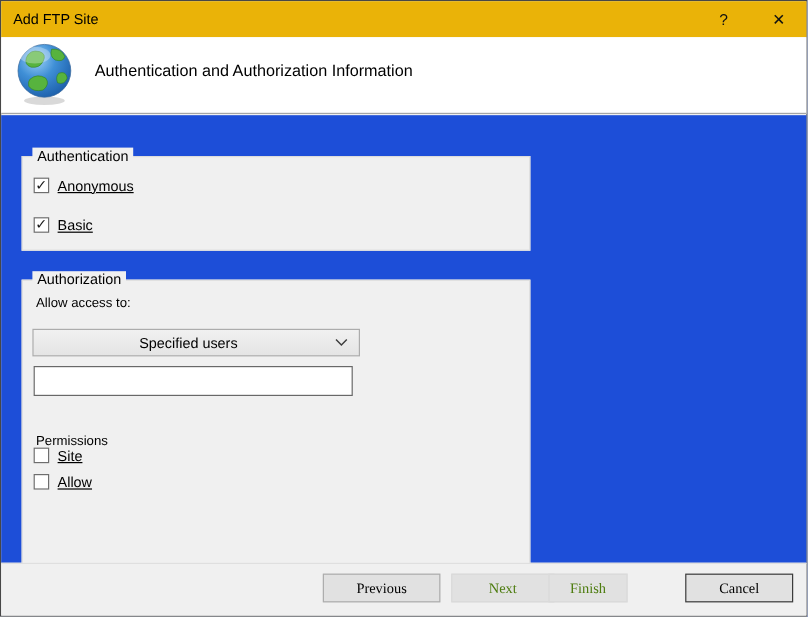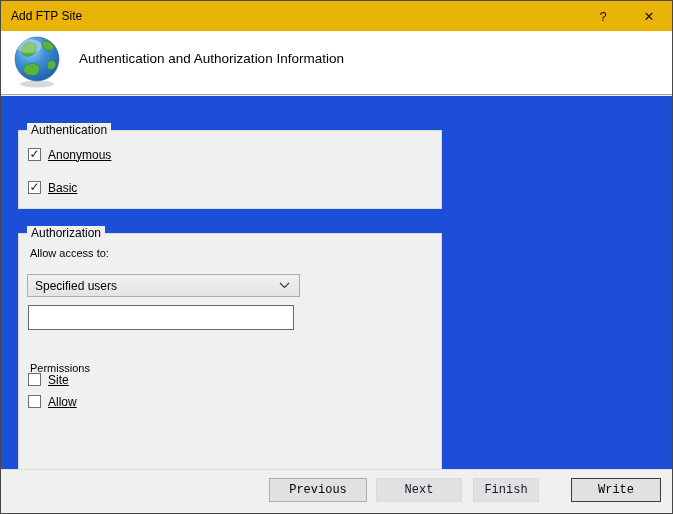--- a/index.html
+++ b/index.html
@@ -70,42 +70,42 @@
   .check-label { margin-left: 7px; font-size: 12px; color: #000; white-space: nowrap; text-decoration: underline; }
 
   .field-label { position: absolute; left: 11px; font-size: 11px; color: #000; }
 
   .dropdown {
     position: absolute; left: 8px; top: 40px; width: 273px; height: 23px;
     border: 1px solid #acacac;
     background: linear-gradient(to bottom, #f1f1f1, #e4e4e4);
     display: flex; align-items: center;
   }
-  .dd-text { margin-left: 7px; font-size: 12px; color: #000; flex: 1; white-space: nowrap; overflow: hidden; }
+  .dd-text { margin-left: 7px; font-size: 12px; color: #000; flex: 1; white-space: nowrap; overflow: hidden; text-align: center; }
   .dd-chevron { margin-right: 9px; display: flex; align-items: center; }
 
   .users-input {
     position: absolute; left: 9px; top: 71px; width: 266px; height: 25px;
     border: 1px solid #686868; background: #ffffff;
     font-family: "Liberation Sans", sans-serif; font-size: 12px; padding: 0 6px;
     cursor: text;
   }
 
   
   .footer {
     position: absolute; left: 0; right: 0; bottom: 0; height: 44px;
     background: #f0f0f0; border-top: 1px solid #dfdfdf;
   }
   .btn {
     position: absolute; top: 8px; height: 24px;
     background: #e1e1e1; border: 1px solid #adadad;
-    font-family: Liberation Mono, monospace; font-size: 12px; color: #000;
+    font-family: Liberation Serif, serif; font-size: 12px; color: #000;
     text-align: center; line-height: 20px;
   }
-  .btn.disabled { border-color: #d9d9d9; color: #0f172a; background: #e1e1e1; }
+  .btn.disabled { border-color: #d9d9d9; color: #4d7c0f; background: #e1e1e1; }
   .btn.default { border: 1px solid #3c3c3c; }
 </style>
 </head>
 <body>
 
 <div class="window">
 
   <div class="titlebar">
     <span class="title">Add FTP Site</span>
     <div class="titlebar-controls">
@@ -182,17 +182,17 @@
       <label class="check-row" style="top:160px">
         <span class="checkbox"></span>
         <span class="check-label">Allow</span>
       </label>
     </div>
   </div>
 
   <div class="footer">
     <button class="btn" style="left:268px;width:98px">Previous</button>
     <button class="btn disabled" style="left:375px;width:86px">Next</button>
-    <button class="btn disabled" style="left:472px;width:66px">Finish</button>
-    <button class="btn default" style="left:570px;width:90px">Write</button>
+    <button class="btn disabled" style="left:456px;width:66px">Finish</button>
+    <button class="btn default" style="left:570px;width:90px">Cancel</button>
   </div>
 
 </div>
 
 </body></html>

